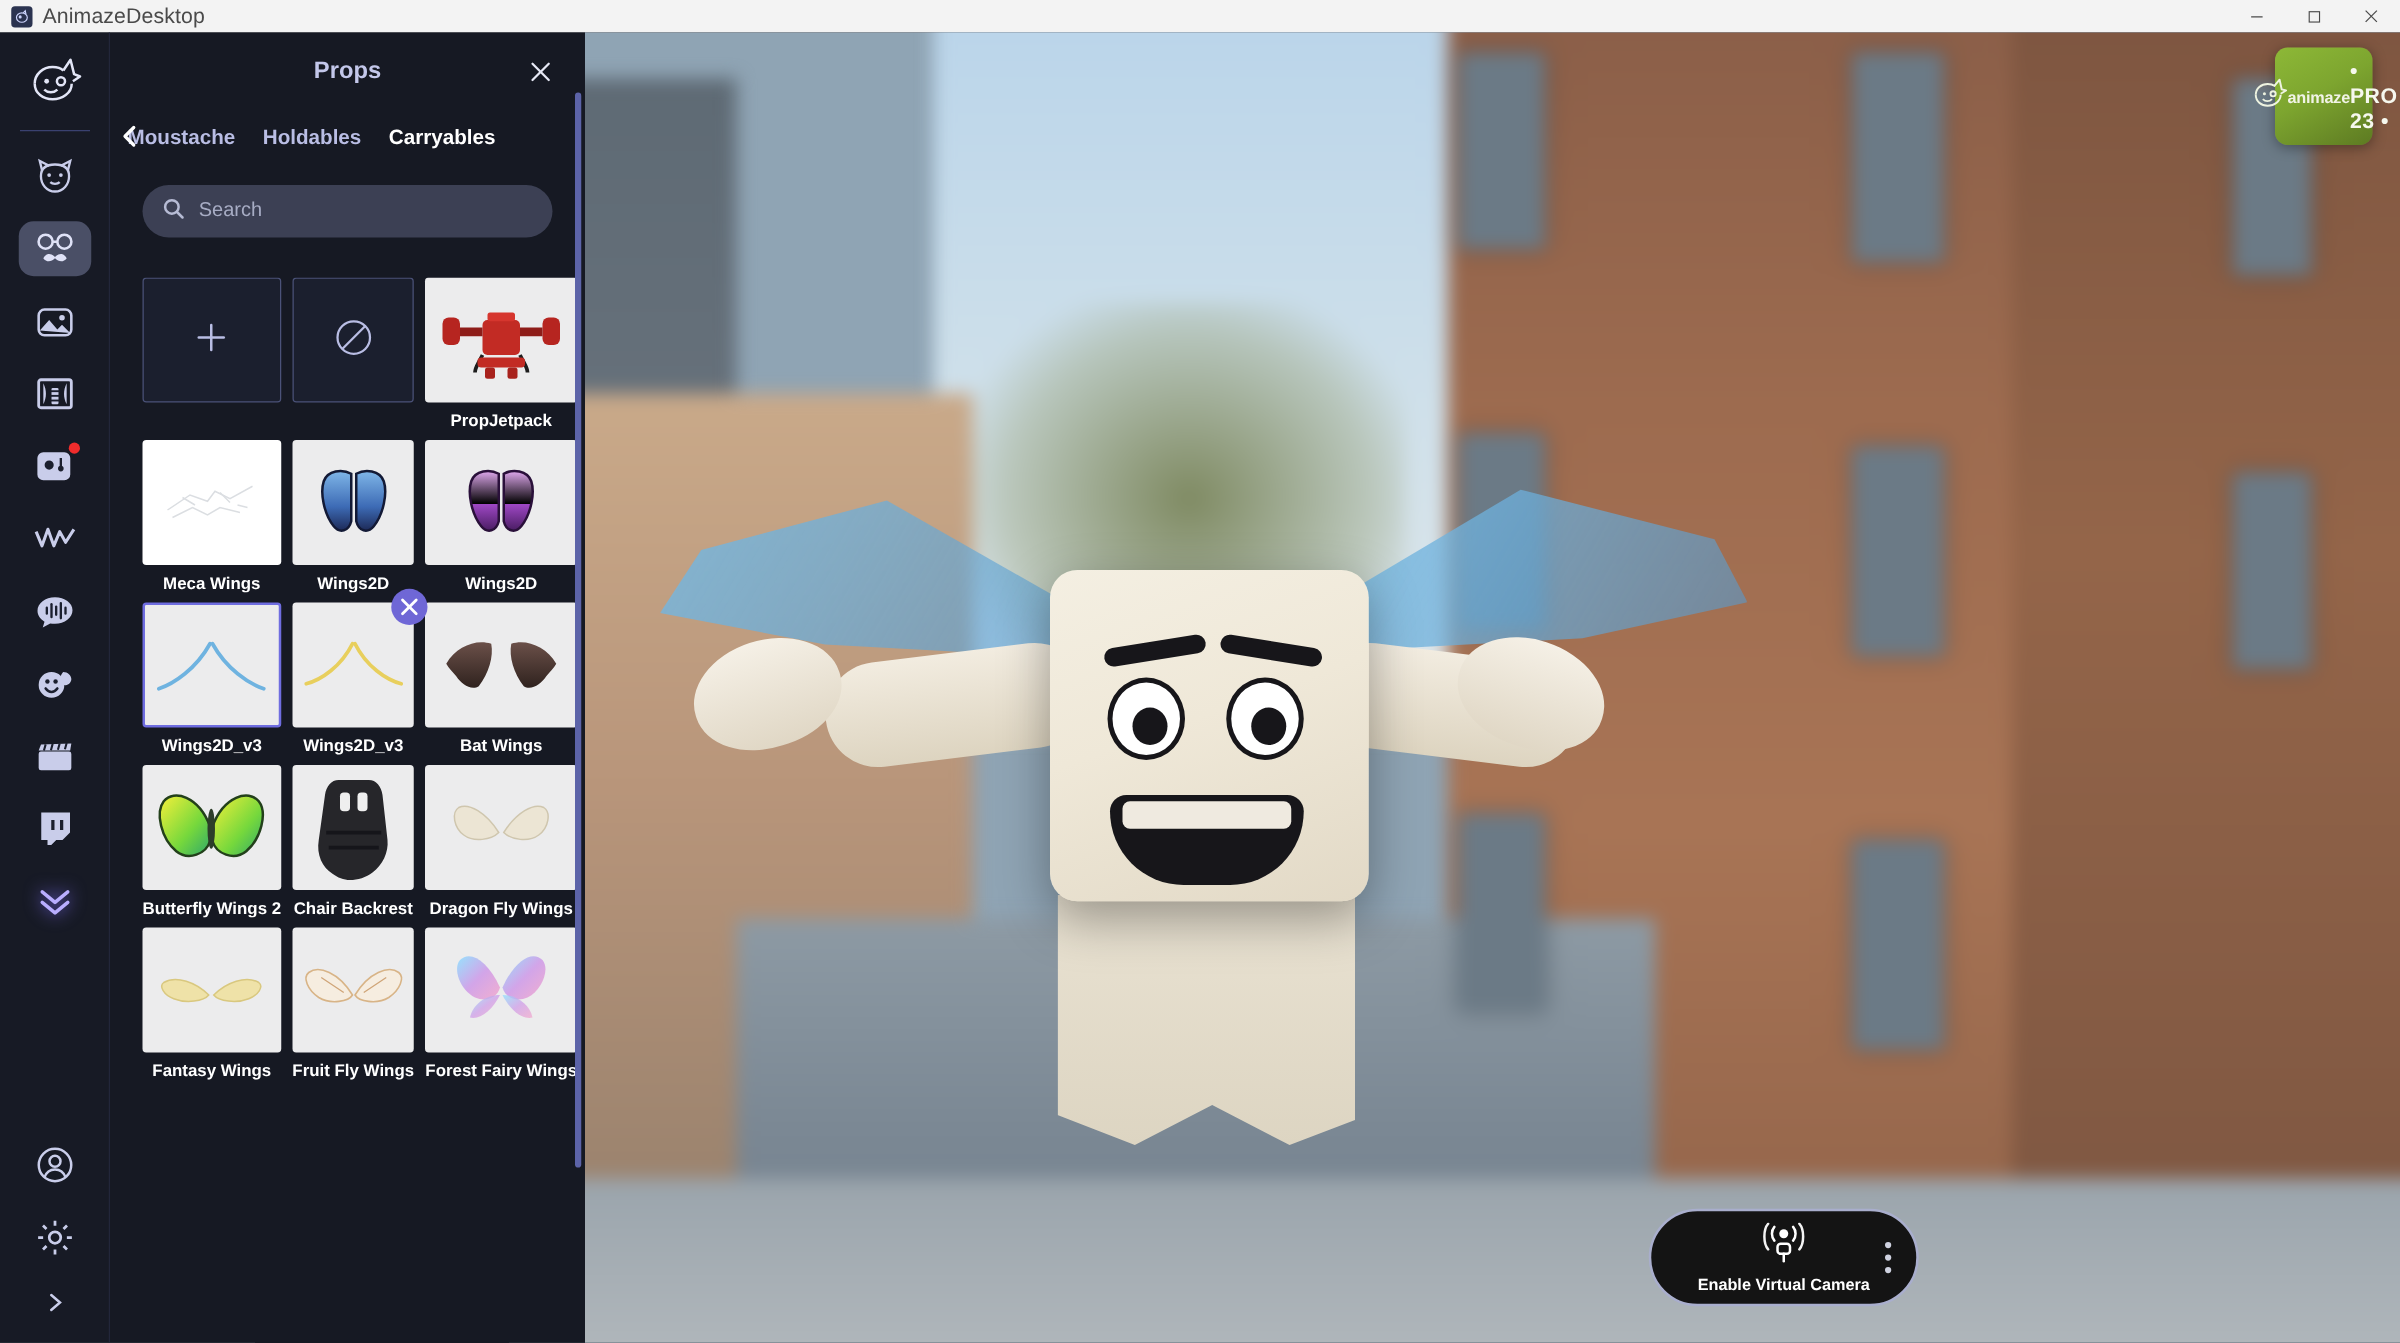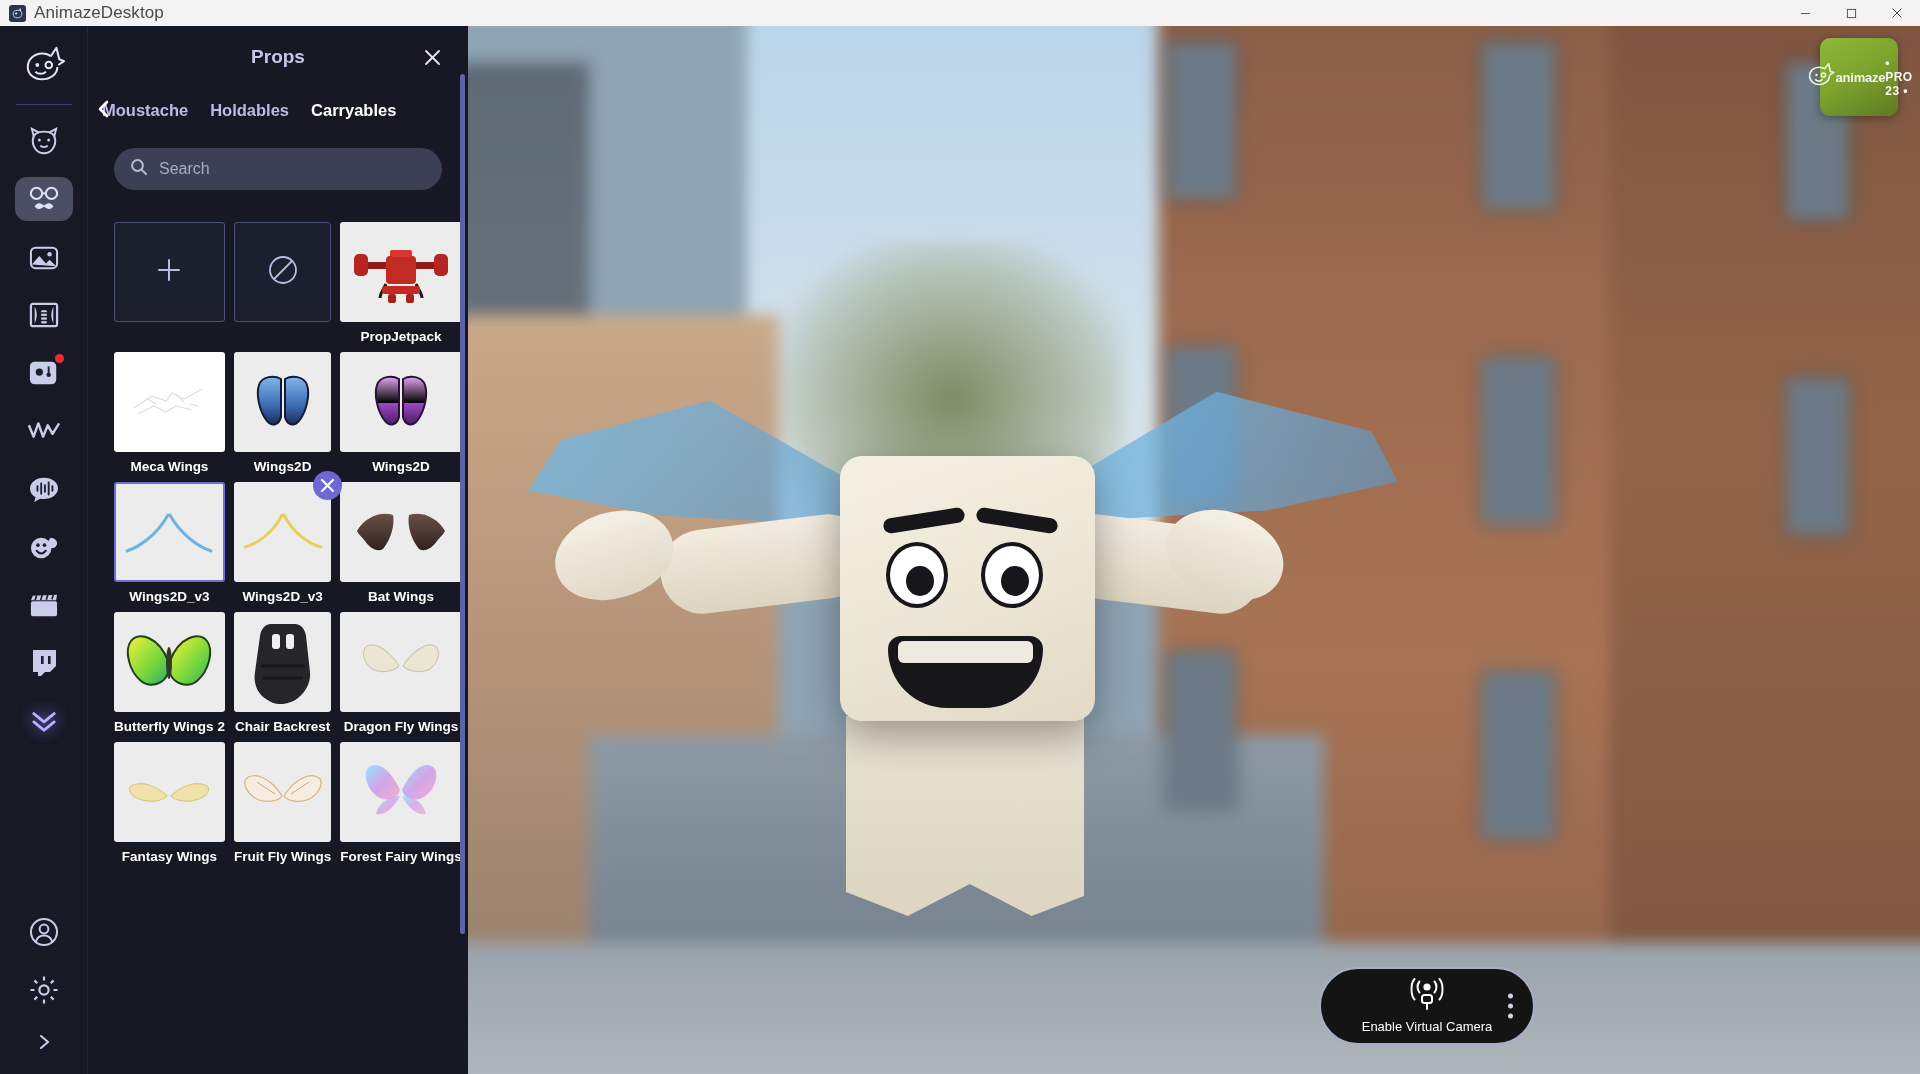--- a/index.html
+++ b/index.html
@@ -133,34 +133,34 @@
   .mouth{ position:absolute; left:420px; top:610px; width:155px; height:72px;
     background:#17161a; border-radius:16px 16px 72px 72px; overflow:hidden; }
   .teeth{ position:absolute; left:10px; top:5px; width:135px; height:22px;
     background:#efeae0; border-radius:6px; }
 
   
   .vcam{ position:absolute; left:851px; top:941px; width:216px; height:78px;
     background:#141414; border:2px solid #a9aecd; border-radius:40px;
     display:flex; flex-direction:column; align-items:center;
     justify-content:center; }
-  .vcam-label{ font-size:13px; color:#ffffff; font-weight:normal; margin-top:3px; }
+  .vcam-label{ font-size:13px; color:#ffffff; font-weight:bold; margin-top:3px; }
   .vcam-dots{ position:absolute; right:20px; top:50%; transform:translateY(-50%);
     display:flex; flex-direction:column; gap:5px; }
   .vcam-dots i{ width:5px; height:5px; border-radius:50%; background:#cfd2e0;
     display:block; }
 
   
   .pro{ position:absolute; right:22px; top:12px; width:78px; height:78px;
     border-radius:10px; background:linear-gradient(150deg,#8db837 0%,#7da52f 45%,#5d7a22 100%);
     display:flex; flex-direction:row; align-items:center; justify-content:center;
     box-shadow:0 2px 10px rgba(0,0,0,.35); }
   .pro-word{ font-size:13px; font-weight:bold; color:#f1f3e6; letter-spacing:-.2px;
     margin-top:1px; }
-  .pro-tier{ font-size:12px; font-weight:bold; color:#f6f8ee; letter-spacing:.4px; }
+  .pro-tier{ font-size:17px; font-weight:bold; color:#f6f8ee; letter-spacing:.4px; }
 </style>
 </head>
 <body>
 
 <div class="titlebar">
   <div class="tb-icon">
     <svg width="13" height="13" viewBox="0 0 24 24" fill="none" stroke="#cfd6ff" stroke-width="1.7">
       <path d="M4 13a8 7 0 0 0 16 0 8 7 0 0 0-16 0z"></path>
         <circle cx="9.5" cy="12" r="1.4" fill="#cfd6ff"></circle>
       <path d="M14 6l3-3 1 5"></path>

